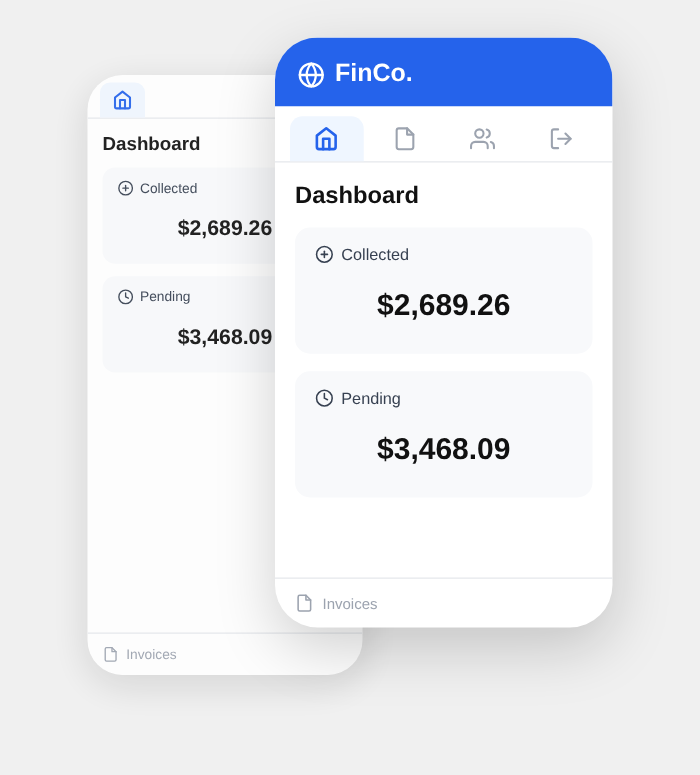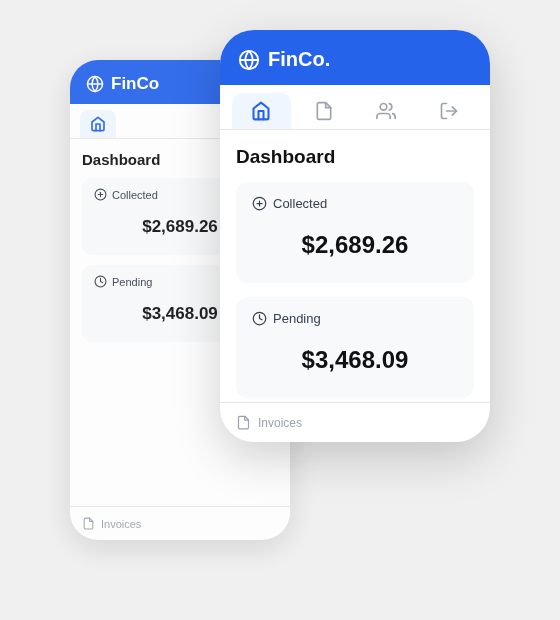--- a/index.html
+++ b/index.html
@@ -109,21 +109,21 @@
       color: #9ca3af;
       font-size: 11px;
     }
 
     
     .phone-front {
       position: absolute;
       right: 0;
       top: 0;
       width: 270px;
-      height: 412px;
+      height: 472px;
       background: #fff;
       border-radius: 34px;
       box-shadow: 0 16px 48px rgba(0,0,0,0.18);
       overflow: hidden;
       z-index: 2;
     }
 
     .phone-front .header {
       background: #2563eb;
       padding: 18px 18px 14px;
@@ -207,30 +207,20 @@
       align-items: center;
       justify-content: center;
     }
   </style>
 </head>
 <body>
 
 <div class="scene">
 
   <div class="phone-back">
-    <div class="header">
-      <span class="globe-icon">
-        <svg width="18" height="18" viewBox="0 0 24 24" fill="none" stroke="#fff" stroke-width="2" stroke-linecap="round" stroke-linejoin="round">
-          <circle cx="12" cy="12" r="10"></circle>
-            <line x1="2" y1="12" x2="22" y2="12"></line>
-          <path d="M12 2a15.3 15.3 0 0 1 4 10 15.3 15.3 0 0 1-4 10 15.3 15.3 0 0 1-4-10 15.3 15.3 0 0 1 4-10z"></path>
-        </svg>
-      </span>
-      <span class="logo-text">FinCo</span>
-    </div>
 
     <div class="nav">
       <div class="nav-item active">
         <svg width="16" height="16" viewBox="0 0 24 24" fill="none" stroke="#2563eb" stroke-width="2.5" stroke-linecap="round" stroke-linejoin="round">
           <path d="M3 9l9-7 9 7v11a2 2 0 0 1-2 2H5a2 2 0 0 1-2-2z"></path>
             <polyline points="9 22 9 12 15 12 15 22"></polyline>
         </svg>
       </div>
     </div>
 

